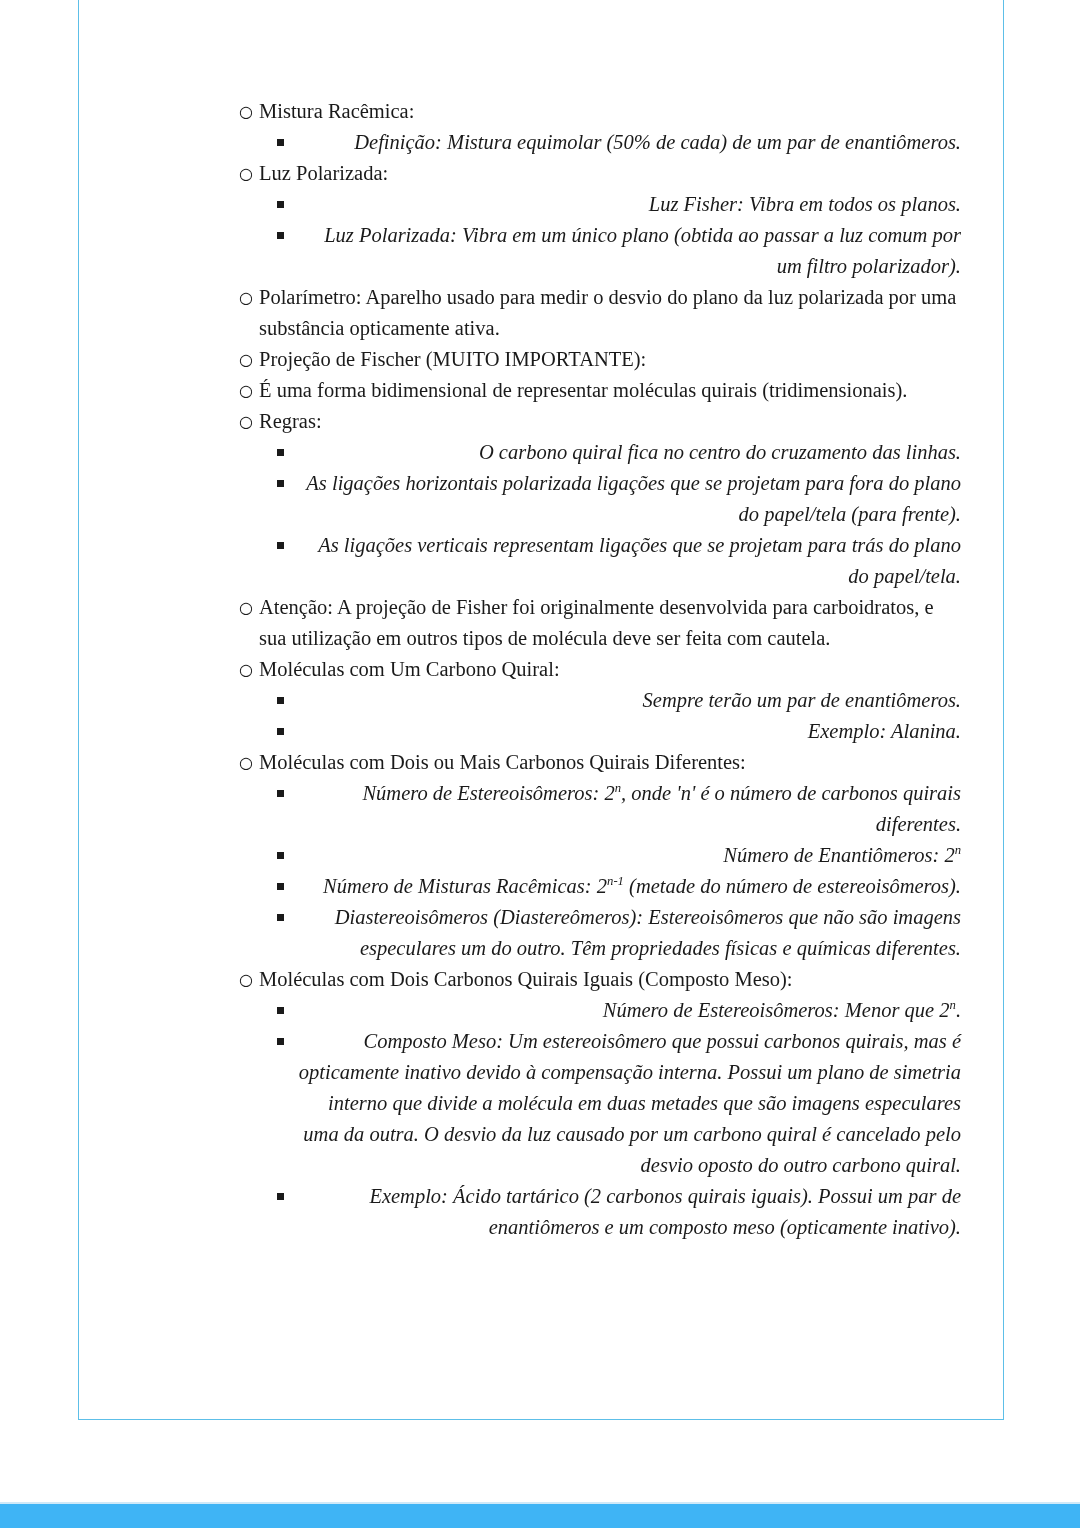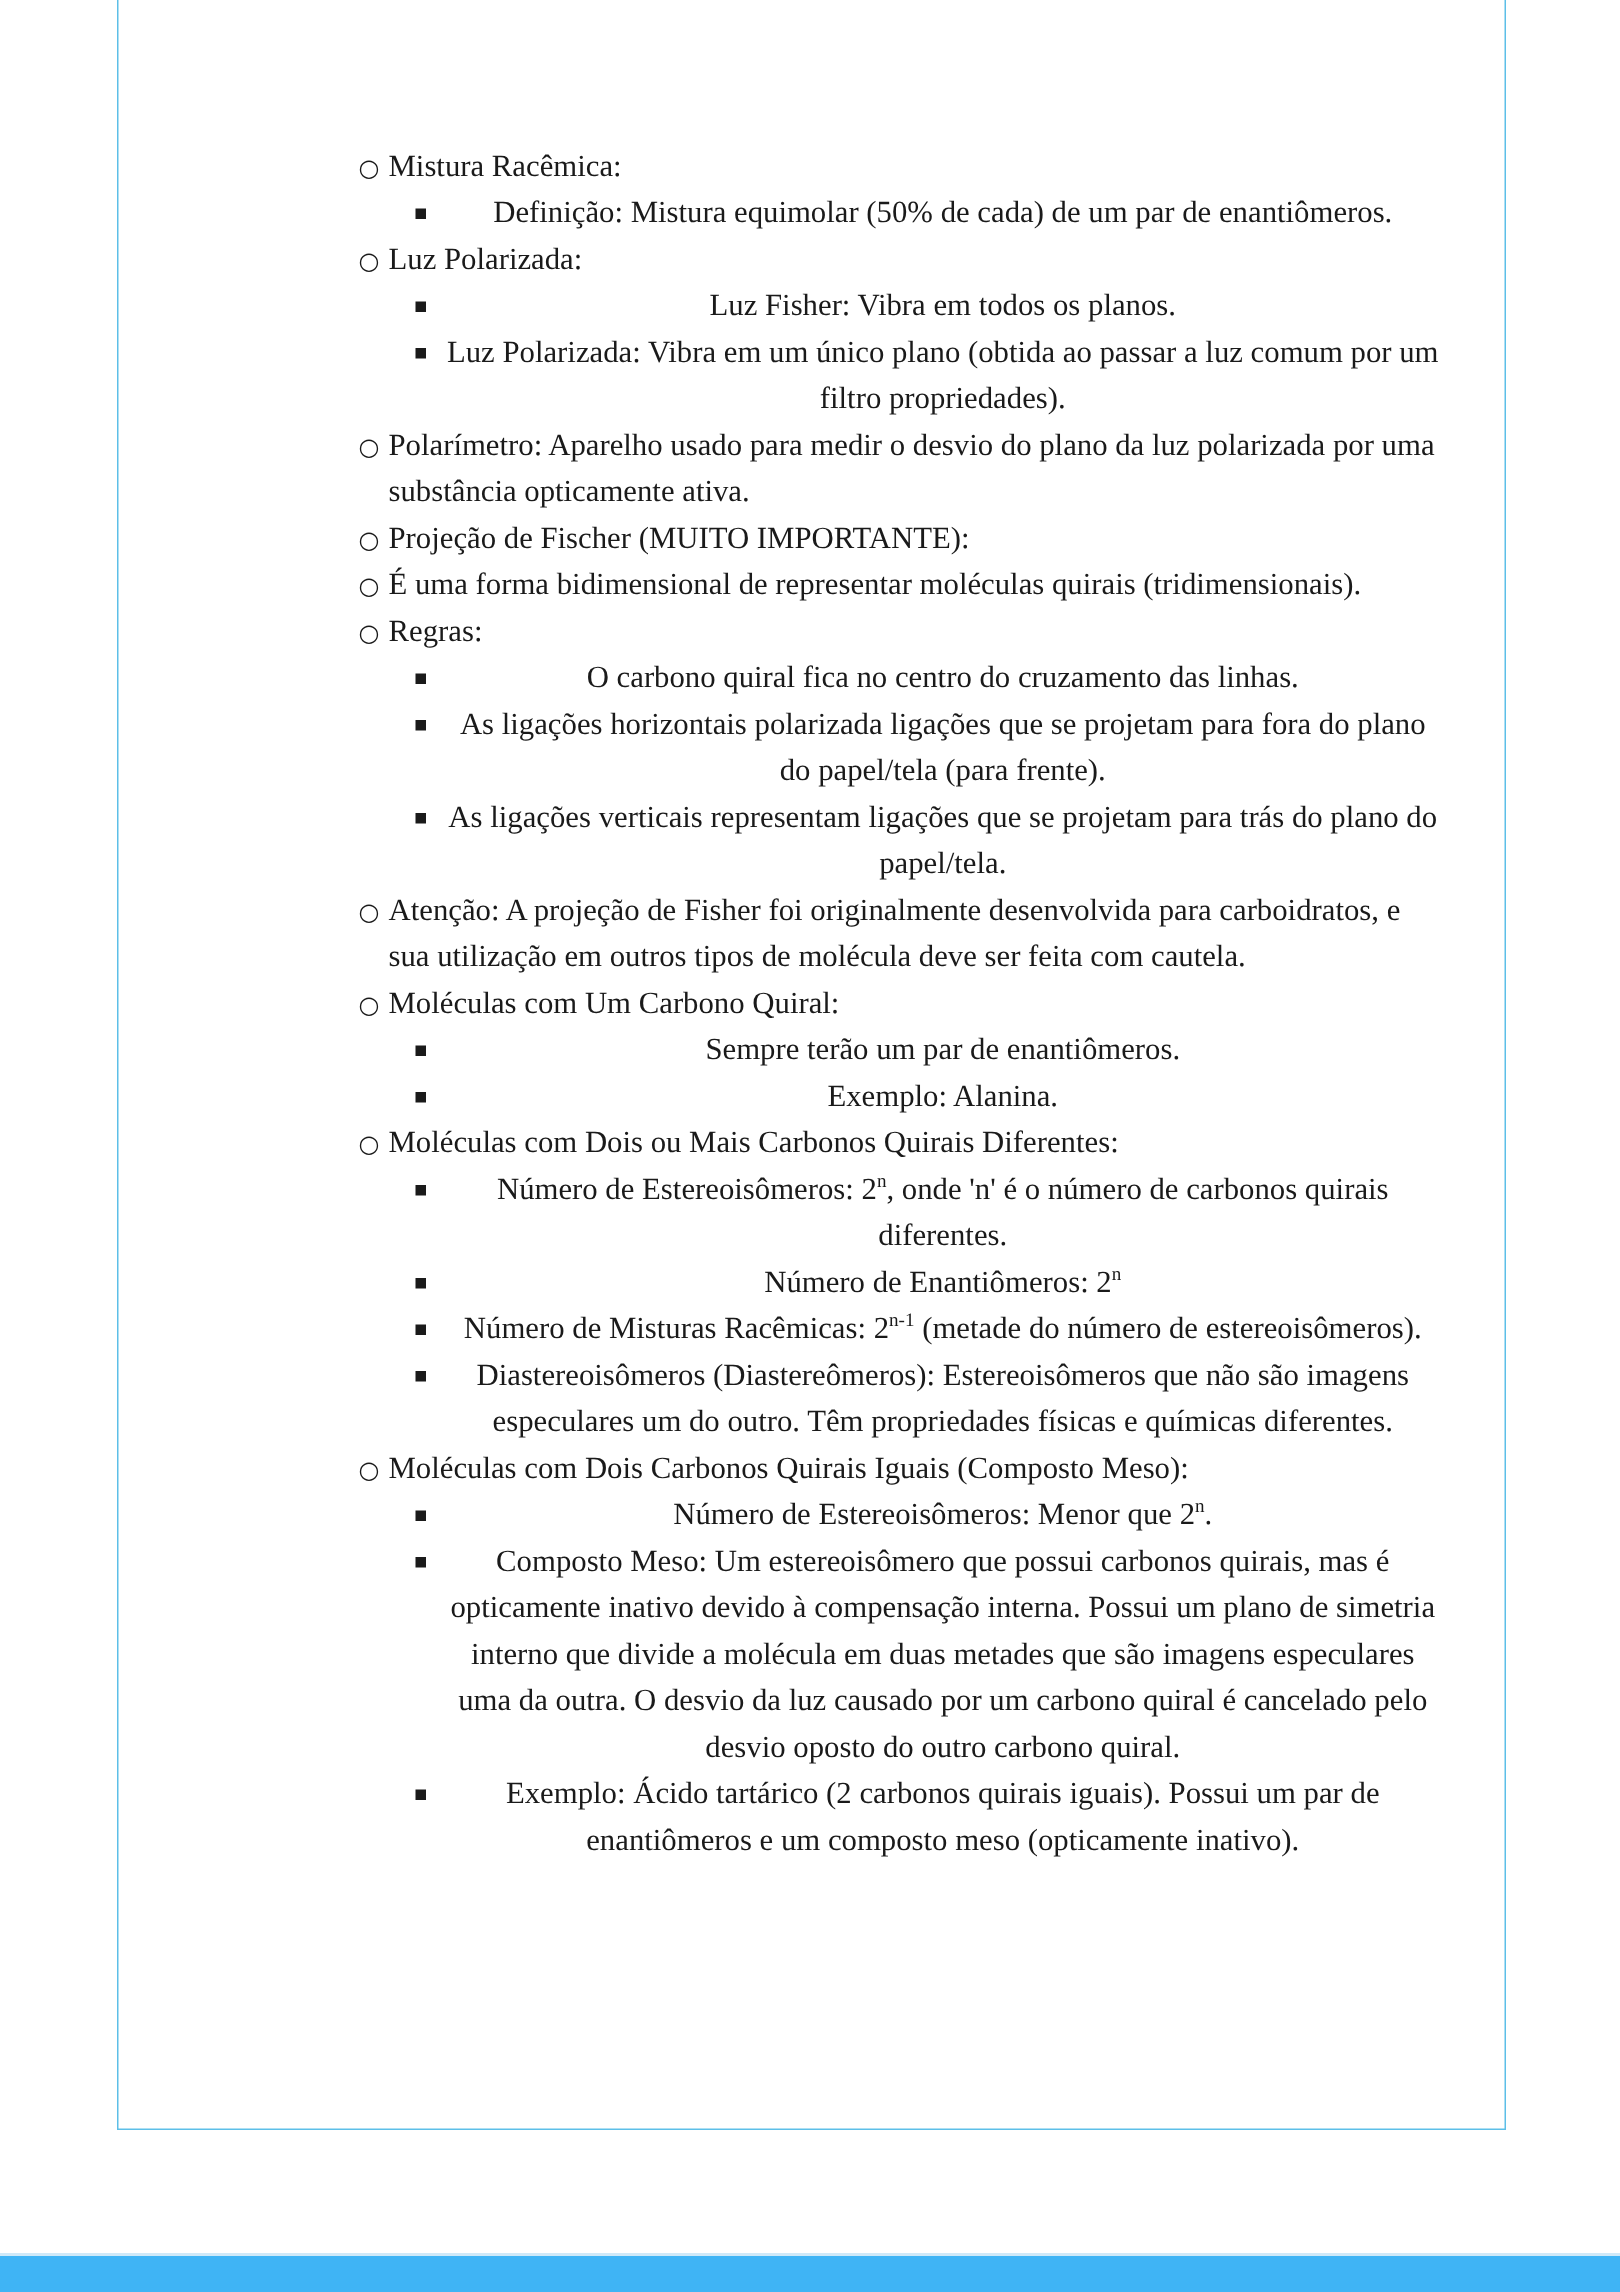--- a/index.html
+++ b/index.html
@@ -84,21 +84,22 @@
     line-height: 31px;
     font-size: 16px;
     font-family: "DejaVu Sans", sans-serif;
     color: #1a1a1a;
   }
 
   
   li.l2 > .row {
     position: relative;
     padding-left: 135px;
-    text-align: center;
+    text-align: right;
+    font-style: italic;
   }
   li.l2 > .row > .bullet {
     position: absolute;
     left: 116px;
     top: 12px;
     width: 7px;
     height: 7px;
     background: #1a1a1a;
   }
 
@@ -144,21 +145,21 @@
           <ul class="lvl2">
             <li class="item l2">
               <div class="row">
                 <span class="bullet"></span>
                 <span class="txt">Luz Fisher: Vibra em todos os planos.</span>
               </div>
             </li>
             <li class="item l2">
               <div class="row">
                 <span class="bullet"></span>
-                <span class="txt">Luz Polarizada: Vibra em um único plano (obtida ao passar a luz comum por um filtro propriedades).</span>
+                <span class="txt">Luz Polarizada: Vibra em um único plano (obtida ao passar a luz comum por um filtro polarizador).</span>
               </div>
             </li>
           </ul>
         </li>
         <li class="item l1">
           <div class="row">
             <span class="bullet">○</span>
             <span class="txt">Polarímetro: Aparelho usado para medir o desvio do plano da luz polarizada por uma substância opticamente ativa.</span>
           </div>
         </li>

